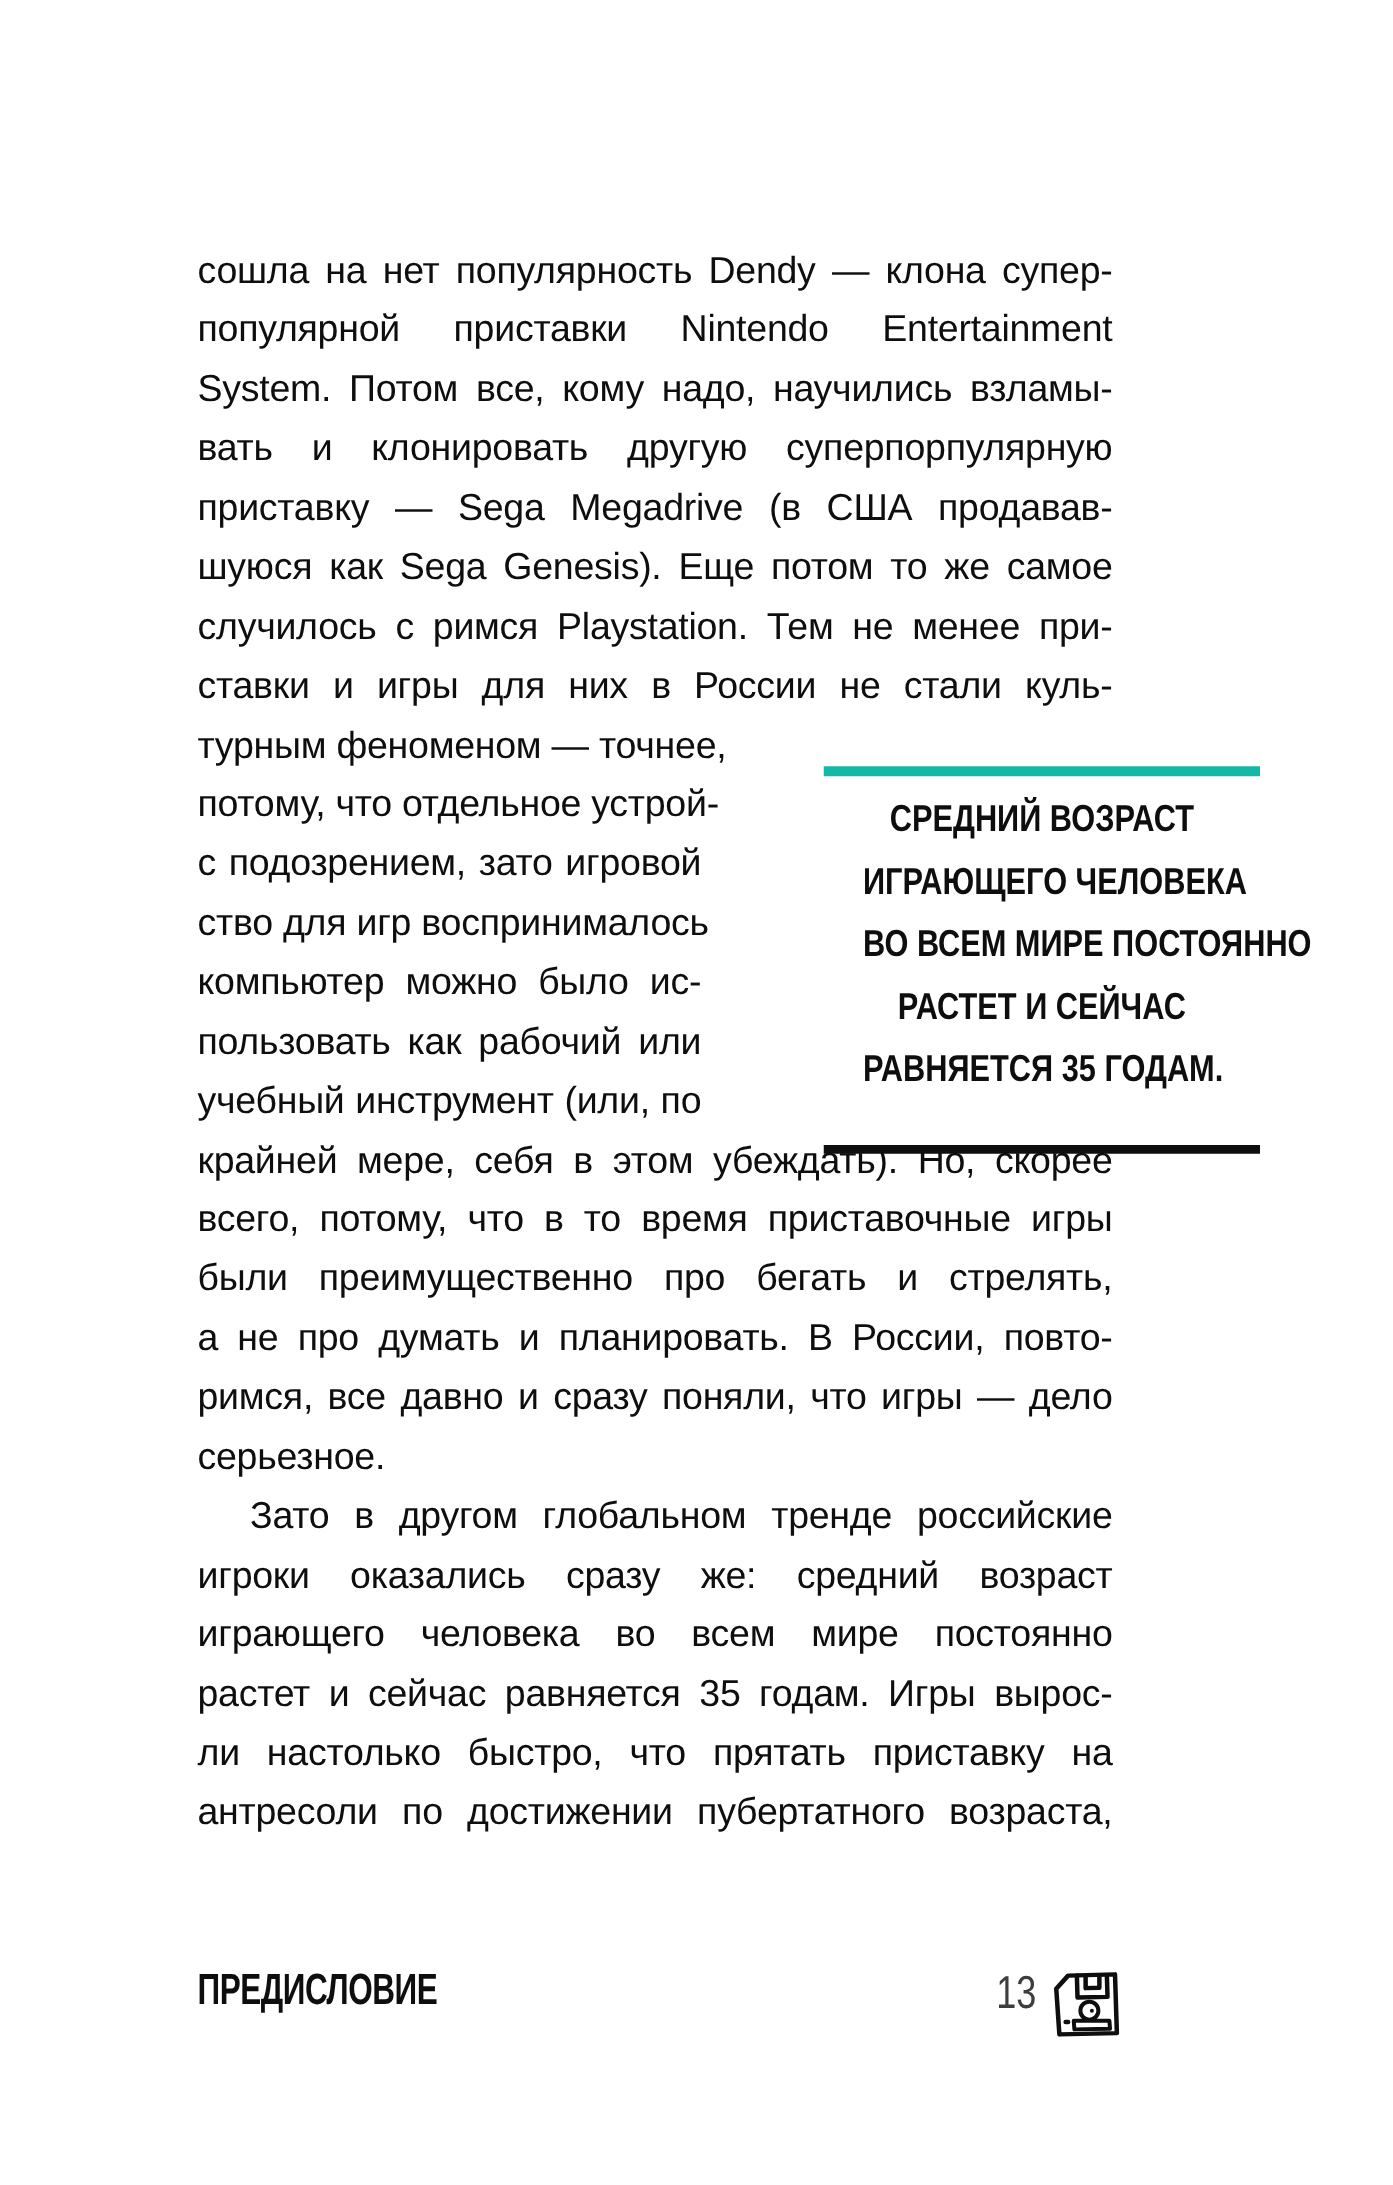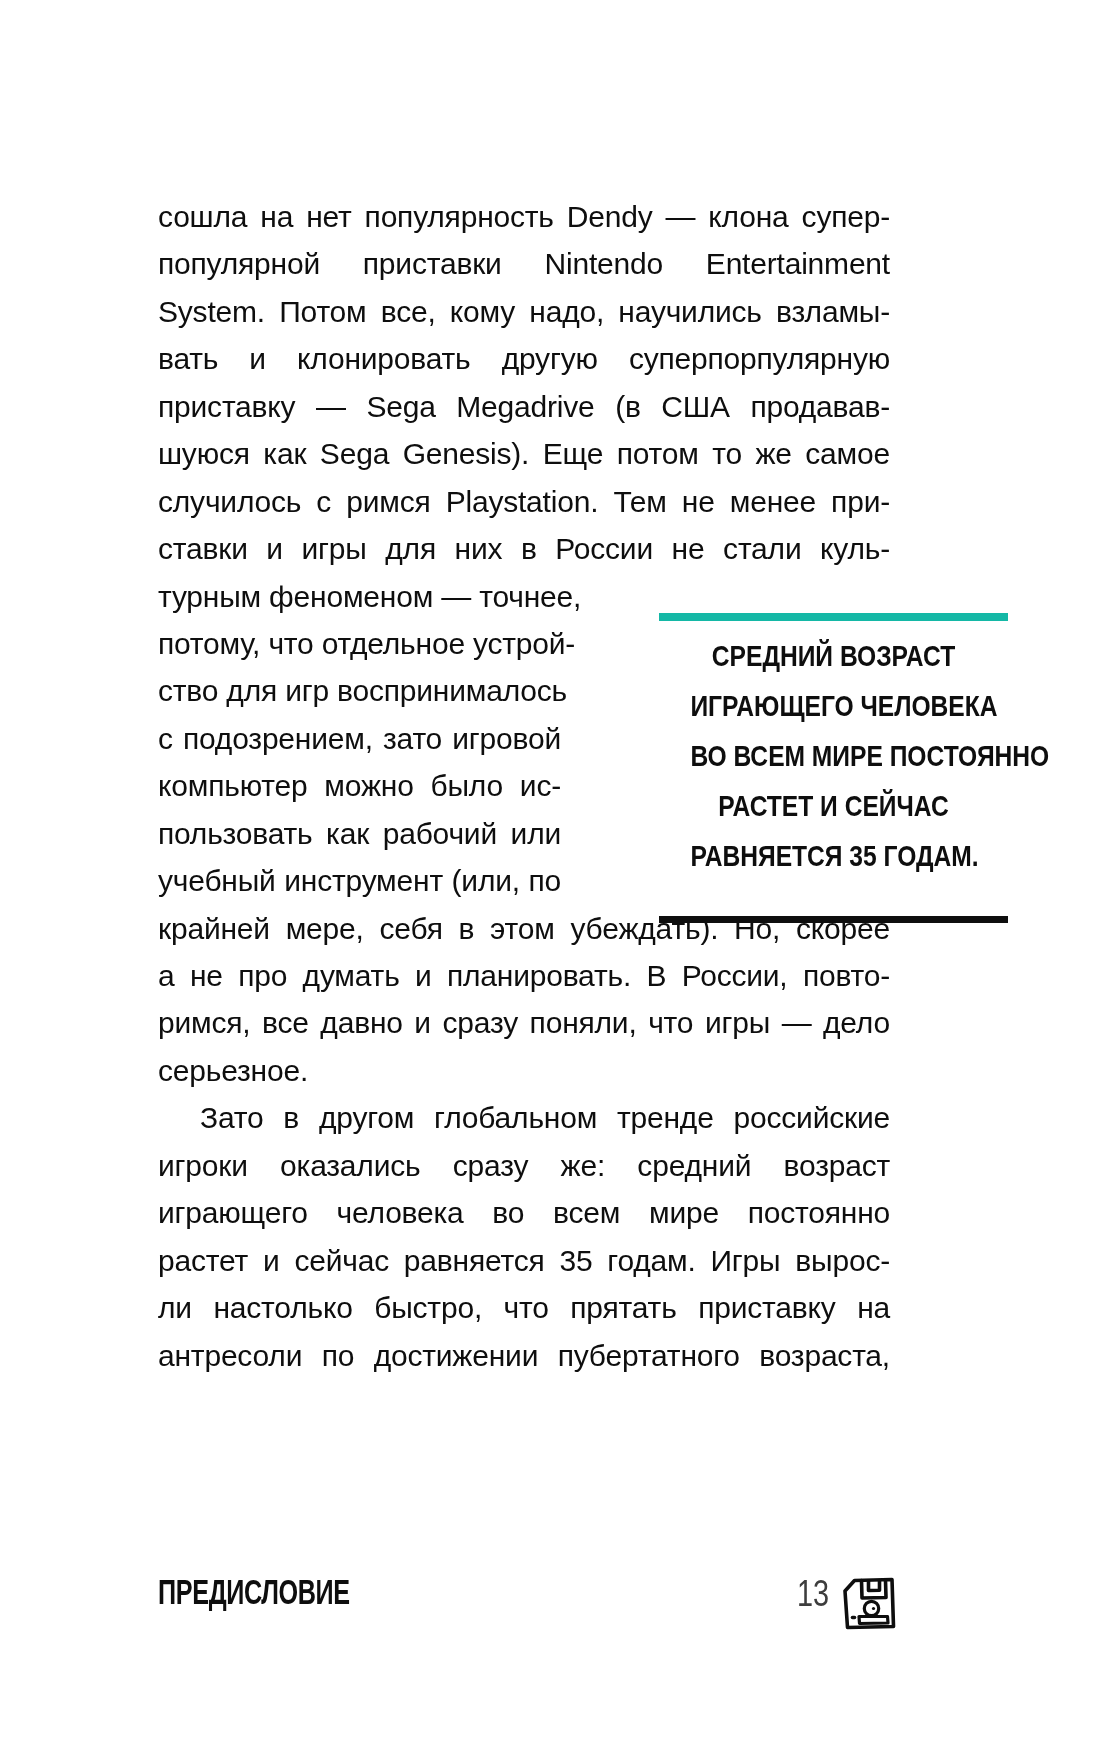--- a/index.html
+++ b/index.html
@@ -98,26 +98,28 @@
       <div class="line">сошла на нет популярность Dendy — клона супер-</div>
       <div class="line">популярной приставки Nintendo Entertainment</div>
       <div class="line">System. Потом все, кому надо, научились взламы-</div>
       <div class="line">вать и клонировать другую суперпорпулярную</div>
       <div class="line">приставку — Sega Megadrive (в США продавав-</div>
       <div class="line">шуюся как Sega Genesis). Еще потом то же самое</div>
       <div class="line">случилось с римся Playstation. Тем не менее при-</div>
       <div class="line">ставки и игры для них в России не стали куль-</div>
       <div class="line narrow">турным феноменом — точнее,</div>
       <div class="line narrow">потому, что отдельное устрой-</div>
+      <div class="line narrow">с подозрением, зато игровой</div>
       <div class="line narrow">ство для игр воспринималось</div>
-      <div class="line narrow">с подозрением, зато игровой</div>
       <div class="line narrow">компьютер можно было ис-</div>
       <div class="line narrow">пользовать как рабочий или</div>
       <div class="line narrow">учебный инструмент (или, по</div>
       <div class="line">крайней мере, себя в этом убеждать). Но, скорее</div>
+      <div class="line">всего, потому, что в то время приставочные игры</div>
+      <div class="line">были преимущественно про бегать и стрелять,</div>
       <div class="line">а не про думать и планировать. В России, повто-</div>
       <div class="line">римся, все давно и сразу поняли, что игры — дело</div>
       <div class="line para-end">серьезное.</div>
       <div class="line indent">Зато в другом глобальном тренде российские</div>
       <div class="line">игроки оказались сразу же: средний возраст</div>
       <div class="line">играющего человека во всем мире постоянно</div>
       <div class="line">растет и сейчас равняется 35 годам. Игры вырос-</div>
       <div class="line">ли настолько быстро, что прятать приставку на</div>
       <div class="line">антресоли по достижении пубертатного возраста,</div>
     </div>

